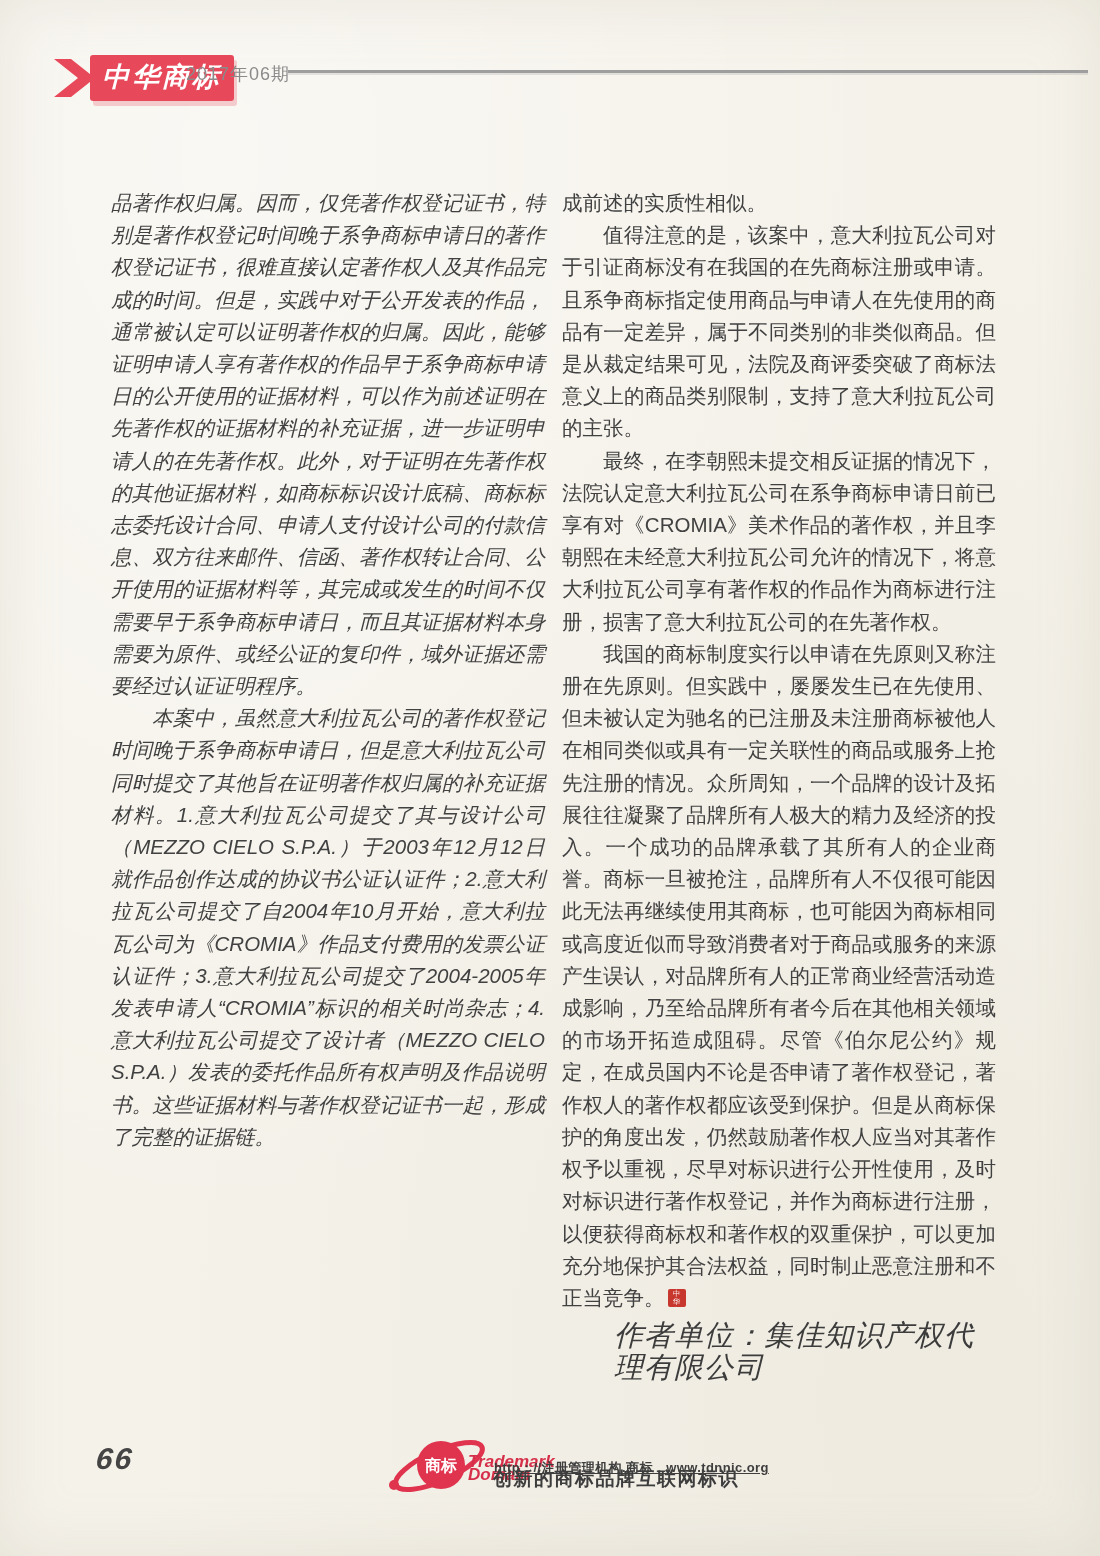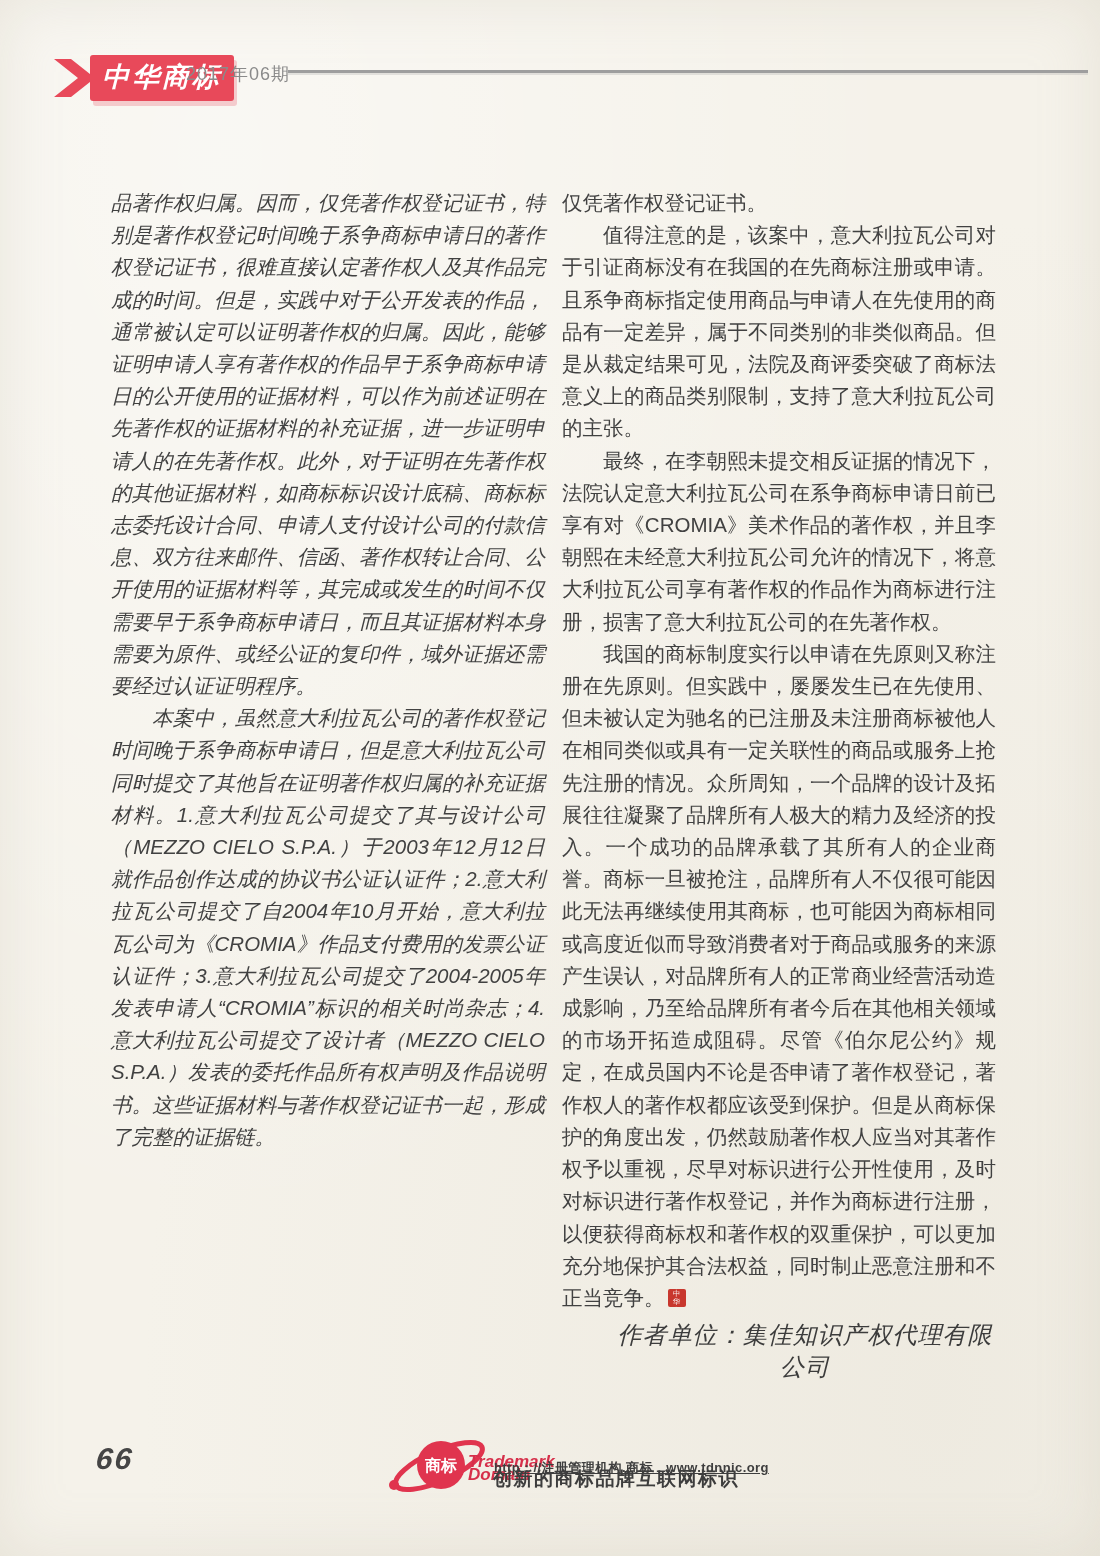--- a/index.html
+++ b/index.html
@@ -77,24 +77,24 @@
     letter-spacing: 0.5px;
     padding: 1px 0 0 1.5px;
     text-align: center;
   }
 
   .author {
     margin-top: 5px;
     padding-left: 52px;
     font-family: "Liberation Serif", "DejaVu Serif", serif;
     font-style: italic;
-    font-size: 24px;
+    font-size: 29px;
     color: #3c3c3c;
     letter-spacing: 1px;
-    text-align: center;
+    text-align: left;
   }
 
   
   .page-num {
     position: absolute; left: 96px; top: 1442px;
     font-size: 30px; font-style: italic; font-weight: bold;
     color: #454545; letter-spacing: 2px;
     transform: skewX(-6deg);
   }
   .footer-logo { position: absolute; left: 388px; top: 1428px; width: 102px; height: 76px; }
@@ -127,21 +127,21 @@
   </div>
   <div class="issue">2017年06期</div>
   <div class="head-rule"></div>
 
   <div class="col col-left">
     <p class="para"><span>品著作权归属。因而，仅凭著作权登记证书，特别是著作权登记时间晚于系争商标申请日的著作权登记证书，很难直接认定著作权人及其作品完成的时间。但是，实践中对于公开发表的作品，通常被认定可以证明著作权的归属。因此，能够证明申请人享有著作权的作品早于系争商标申请日的公开使用的证据材料，可以作为前述证明在先著作权的证据材料的补充证据，进一步证明申请人的在先著作权。此外，对于证明在先著作权的其他证据材料，如商标标识设计底稿、商标标志委托设计合同、申请人支付设计公司的付款信息、双方往来邮件、信函、著作权转让合同、公开使用的证据材料等，其完成或发生的时间不仅需要早于系争商标申请日，而且其证据材料本身需要为原件、或经公证的复印件，域外证据还需要经过认证证明程序。</span></p>
     <p class="para indent"><span>本案中，虽然意大利拉瓦公司的著作权登记时间晚于系争商标申请日，但是意大利拉瓦公司同时提交了其他旨在证明著作权归属的补充证据材料。1.意大利拉瓦公司提交了其与设计公司（MEZZO CIELO S.P.A.）于2003年12月12日就作品创作达成的协议书公证认证件；2.意大利拉瓦公司提交了自2004年10月开始，意大利拉瓦公司为《CROMIA》作品支付费用的发票公证认证件；3.意大利拉瓦公司提交了2004-2005年发表申请人“CROMIA”标识的相关时尚杂志；4.意大利拉瓦公司提交了设计者（MEZZO CIELO S.P.A.）发表的委托作品所有权声明及作品说明书。这些证据材料与著作权登记证书一起，形成了完整的证据链。</span></p>
   </div>
 
   <div class="col col-right">
-    <p class="para"><span>仅凭著作权登记证书。</span></p>
+    <p class="para"><span>成前述的实质性相似。</span></p>
     <p class="para indent"><span>值得注意的是，该案中，意大利拉瓦公司对于引证商标没有在我国的在先商标注册或申请。且系争商标指定使用商品与申请人在先使用的商品有一定差异，属于不同类别的非类似商品。但是从裁定结果可见，法院及商评委突破了商标法意义上的商品类别限制，支持了意大利拉瓦公司的主张。</span></p>
     <p class="para indent"><span>最终，在李朝熙未提交相反证据的情况下，法院认定意大利拉瓦公司在系争商标申请日前已享有对《CROMIA》美术作品的著作权，并且李朝熙在未经意大利拉瓦公司允许的情况下，将意大利拉瓦公司享有著作权的作品作为商标进行注册，损害了意大利拉瓦公司的在先著作权。</span></p>
     <p class="para indent"><span>我国的商标制度实行以申请在先原则又称注册在先原则。但实践中，屡屡发生已在先使用、但未被认定为驰名的已注册及未注册商标被他人在相同类似或具有一定关联性的商品或服务上抢先注册的情况。众所周知，一个品牌的设计及拓展往往凝聚了品牌所有人极大的精力及经济的投入。一个成功的品牌承载了其所有人的企业商誉。商标一旦被抢注，品牌所有人不仅很可能因此无法再继续使用其商标，也可能因为商标相同或高度近似而导致消费者对于商品或服务的来源产生误认，对品牌所有人的正常商业经营活动造成影响，乃至给品牌所有者今后在其他相关领域的市场开拓造成阻碍。尽管《伯尔尼公约》规定，在成员国内不论是否申请了著作权登记，著作权人的著作权都应该受到保护。但是从商标保护的角度出发，仍然鼓励著作权人应当对其著作权予以重视，尽早对标识进行公开性使用，及时对标识进行著作权登记，并作为商标进行注册，以便获得商标权和著作权的双重保护，可以更加充分地保护其合法权益，同时制止恶意注册和不正当竞争。</span><span class="seal"><span class="seal-text">中华商标</span></span></p>
     <p class="author">作者单位：集佳知识产权代理有限公司</p>
   </div>
 
   <div class="page-num">66</div>
 
   <svg class="footer-logo" viewBox="0 0 102 76">
     <ellipse cx="51" cy="38" rx="47" ry="15" fill="none" stroke="#e0344e" stroke-width="5" transform="rotate(-24 51 38)"></ellipse>

